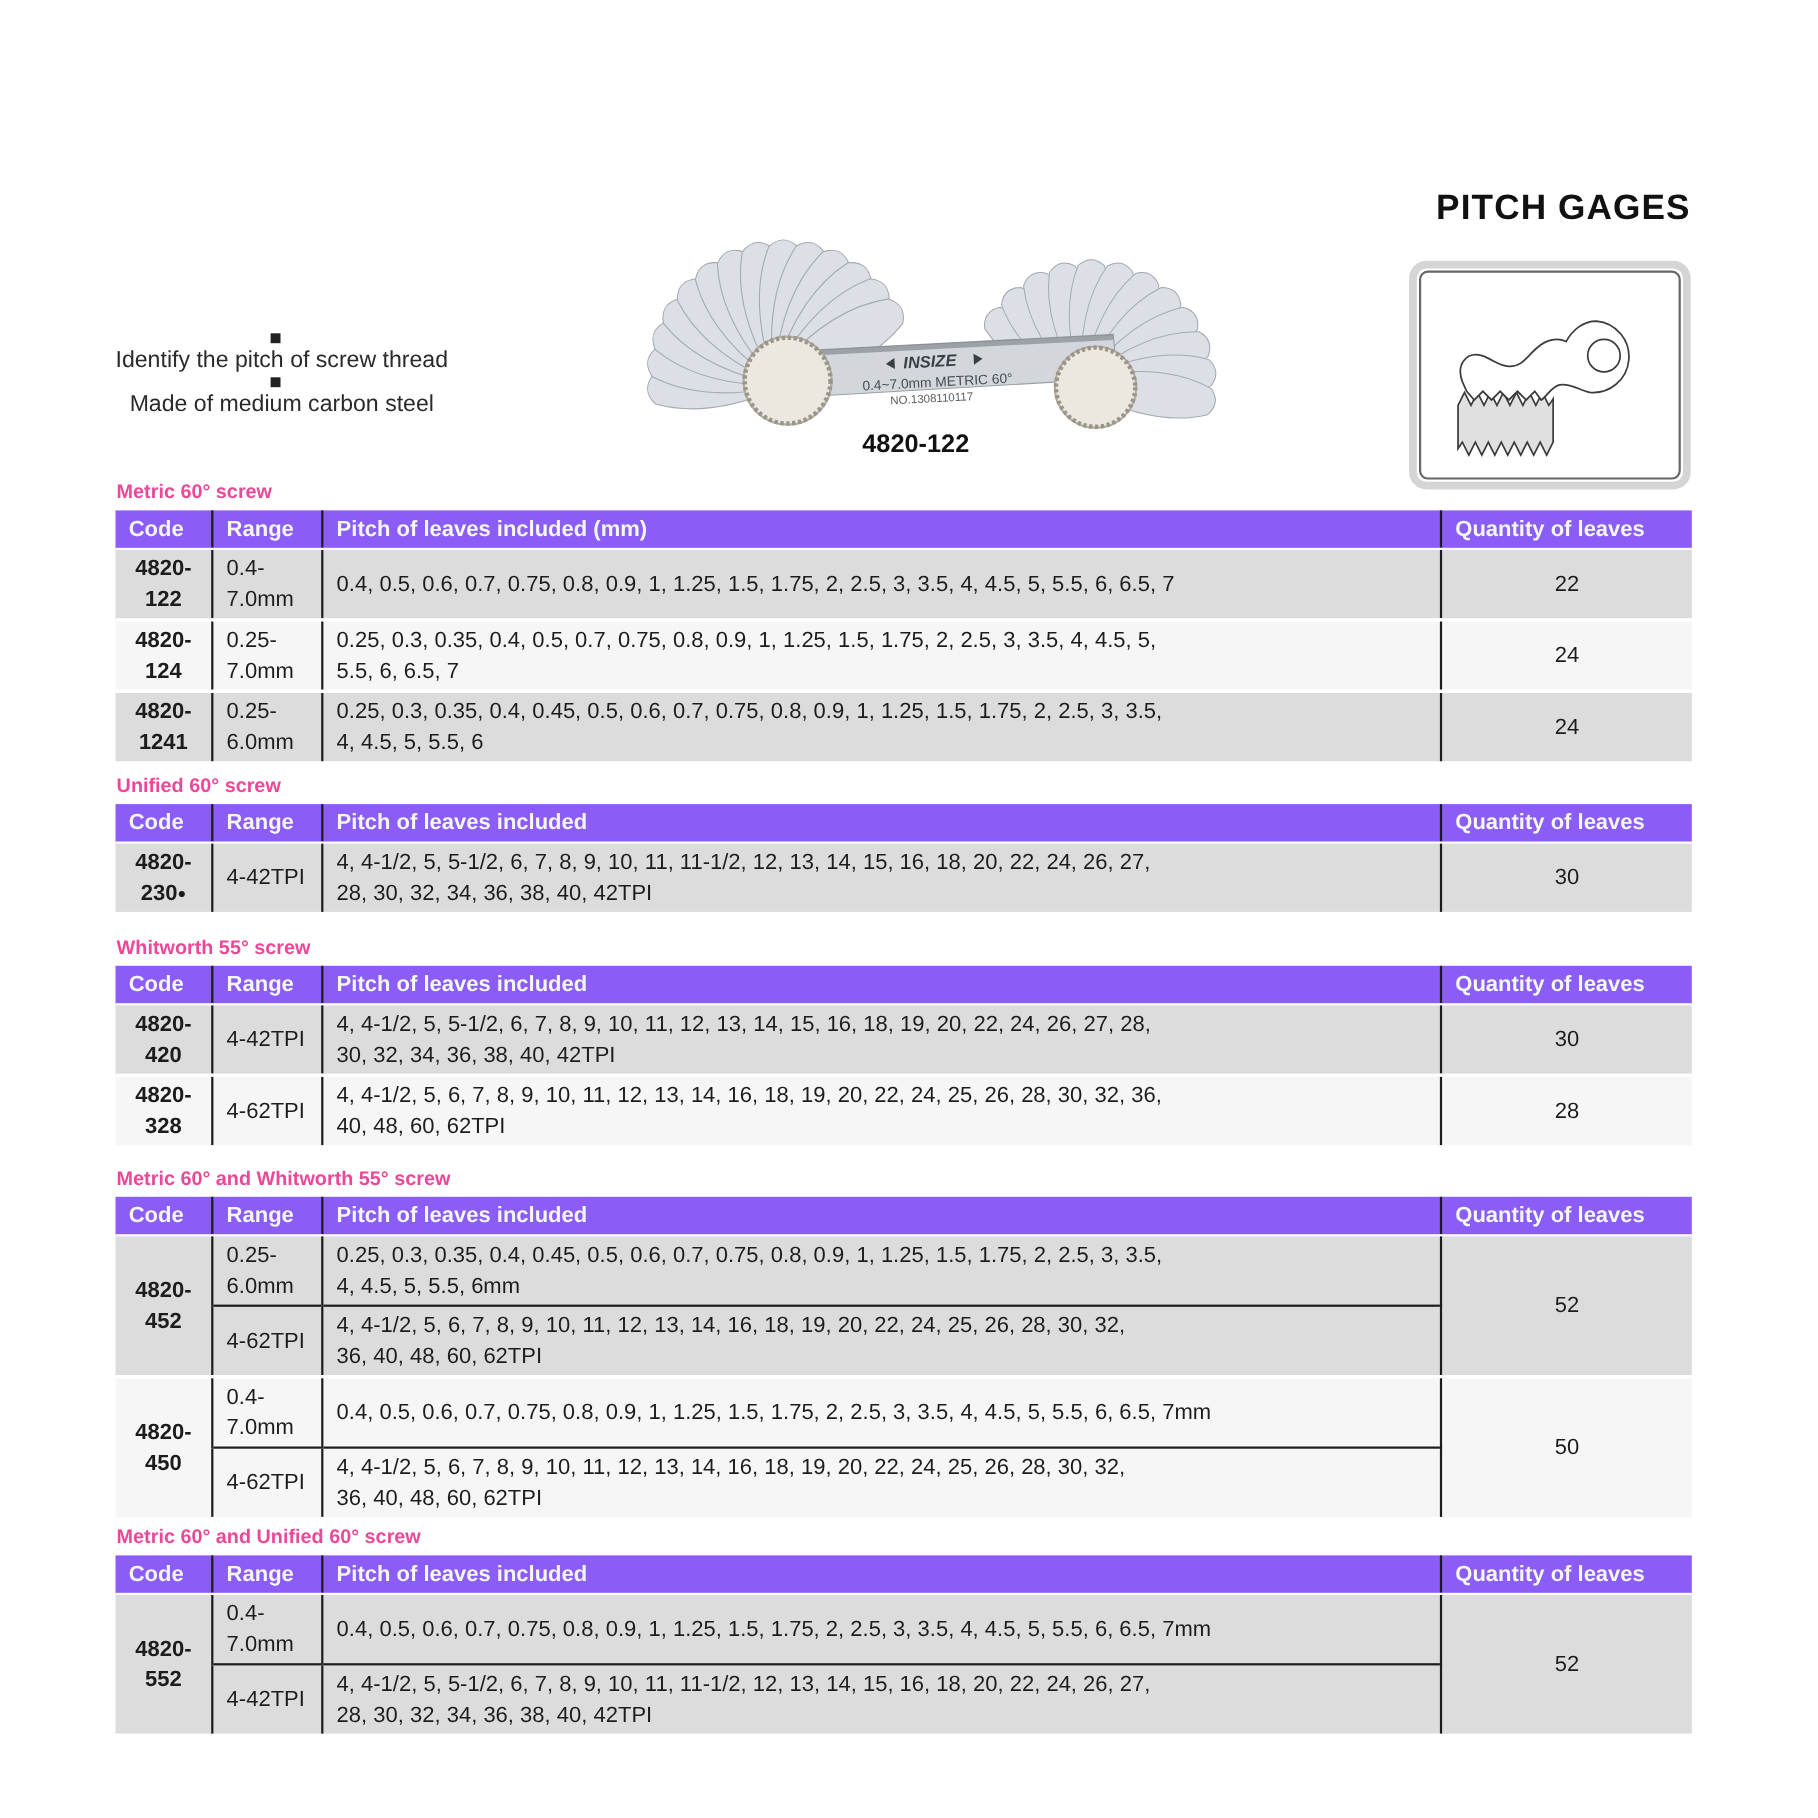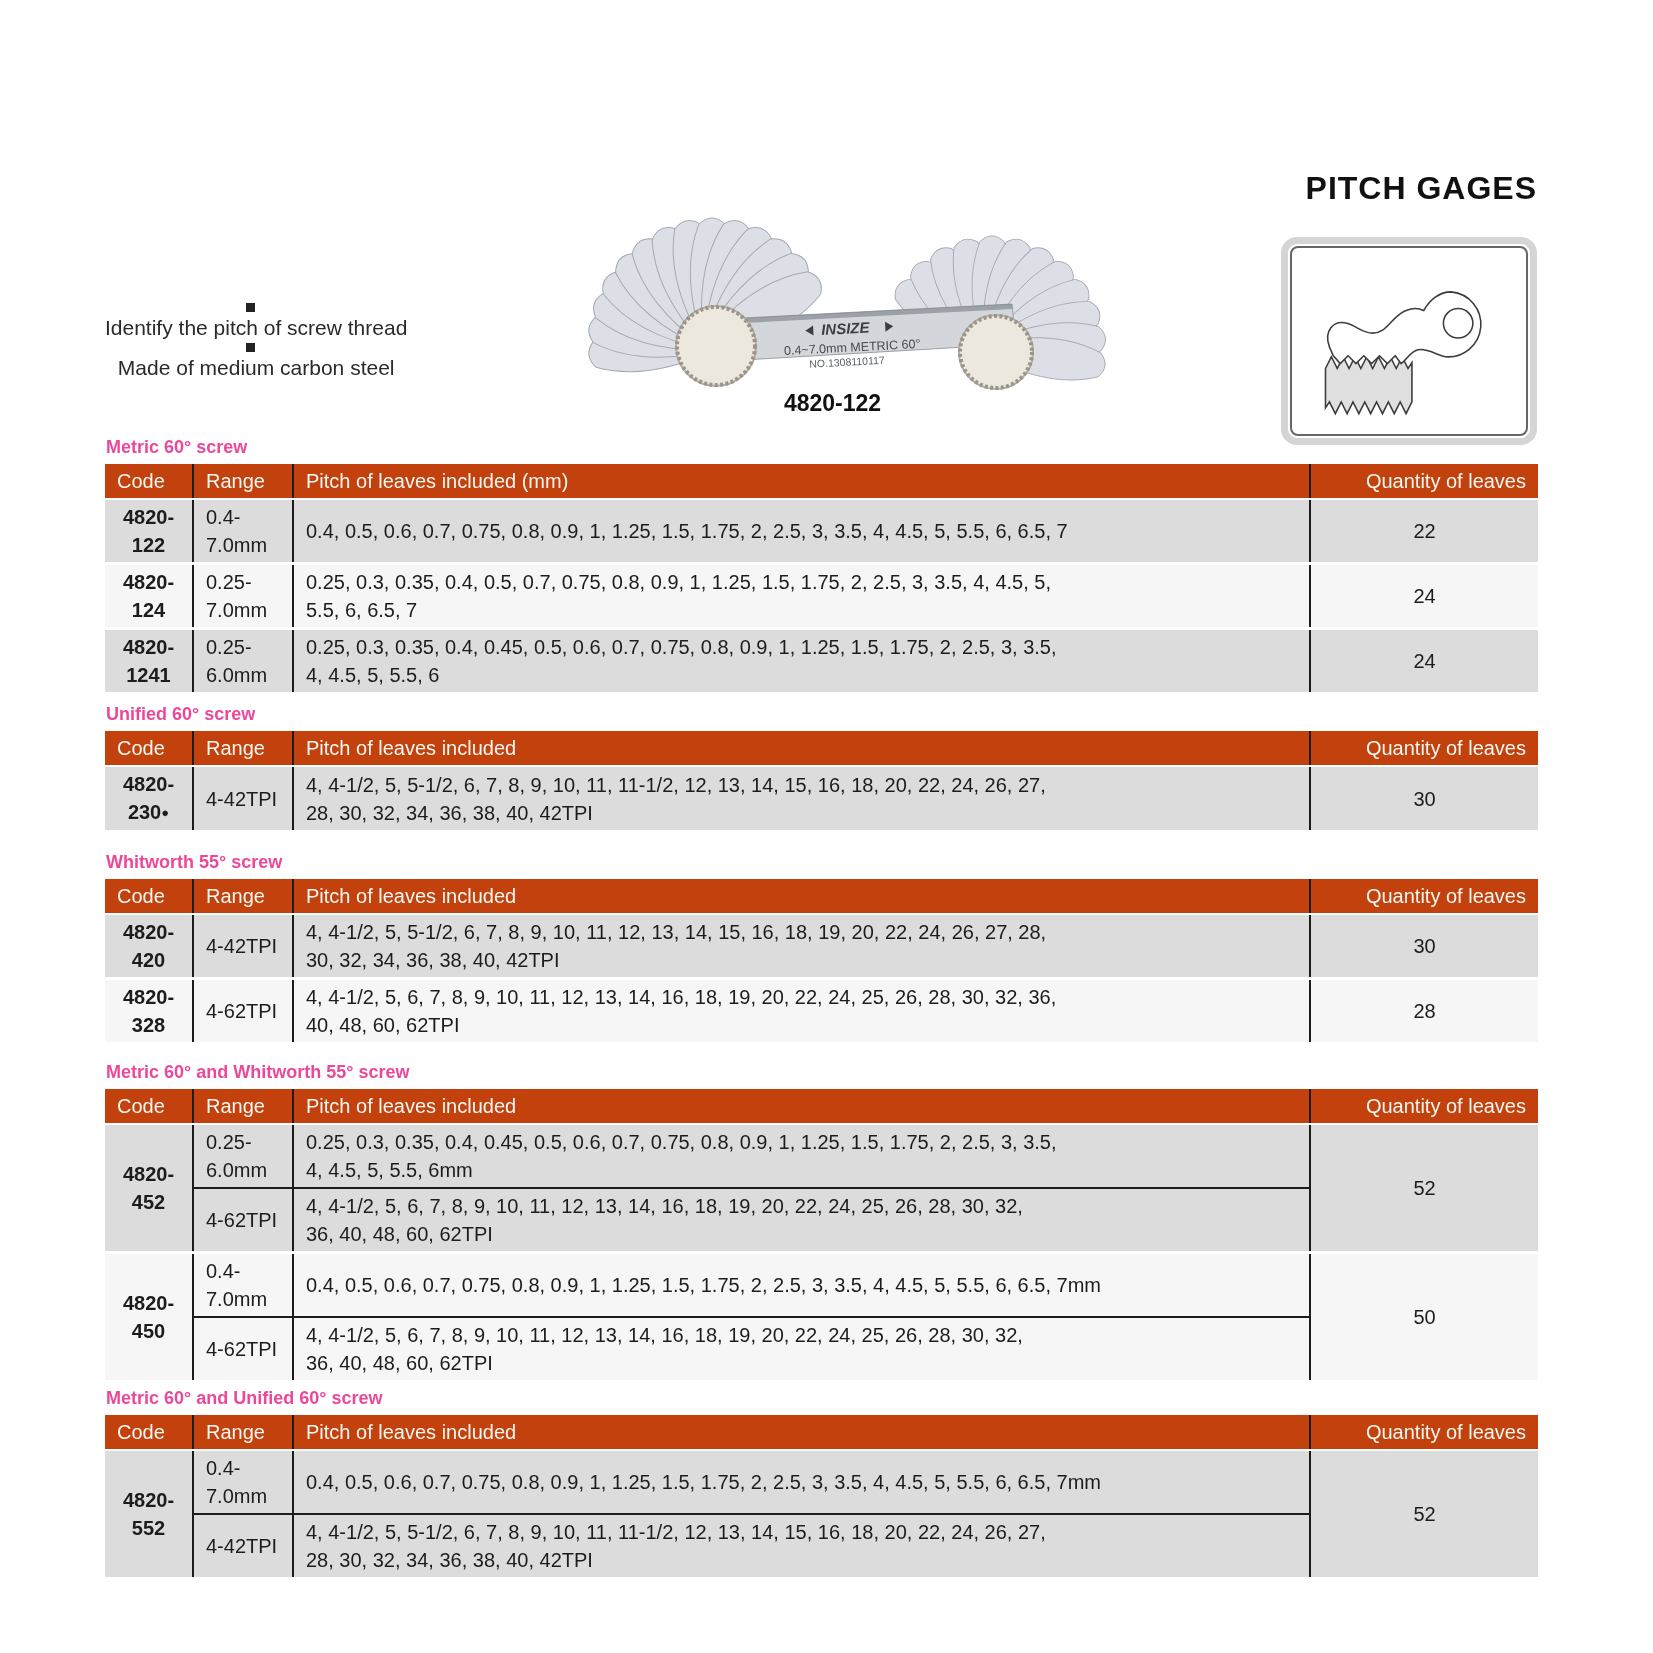--- a/index.html
+++ b/index.html
@@ -26,23 +26,23 @@
 
   
   #tables-host{position:absolute;left:105px;top:437px;width:1433px;}
   .section{margin:0;}
   .section:nth-of-type(2){margin-top:12px;}
   .section:nth-of-type(3){margin-top:22px;}
   .section:nth-of-type(4){margin-top:20px;}
   .section:nth-of-type(5){margin-top:8px;}
   .sec-heading{font-size:18px;font-weight:bold;margin:0 0 6px 1px;color:#ec4899;}
   table.ptable{border-collapse:collapse;table-layout:fixed;width:1433px;}
-  .ptable th{background:#c2410c;color:#f2f7f2;font-weight:normal;font-size:20px;text-align:left;
+  .ptable th{background:#8b5cf6;color:#f2f7f2;font-weight:bold;font-size:20px;text-align:left;
              padding:4px 12px;line-height:26px;border-bottom:2px solid #fdfdfd;}
-  .ptable th.h-qty{text-align:right;}
+  .ptable th.h-qty{text-align:left;}
   .ptable td{font-size:20px;line-height:28px;padding:3px 12px;vertical-align:middle;color:#1c1c1c;}
   .ptable .b-left{border-left:2px solid #1c1c1c;}
   tr.gray td{background:#dcdcdc;}
   tr.light td{background:#f6f6f6;}
   .c-code{font-weight:bold;text-align:center;}
   .c-qty{text-align:center;}
   .sub .c-range,.sub .c-pitch{border-top:2px solid #1c1c1c;}
   .groupsep td{border-top:3px solid #ffffff;}
   .code-mark{font-size:13px;vertical-align:2px;}
 </style>

